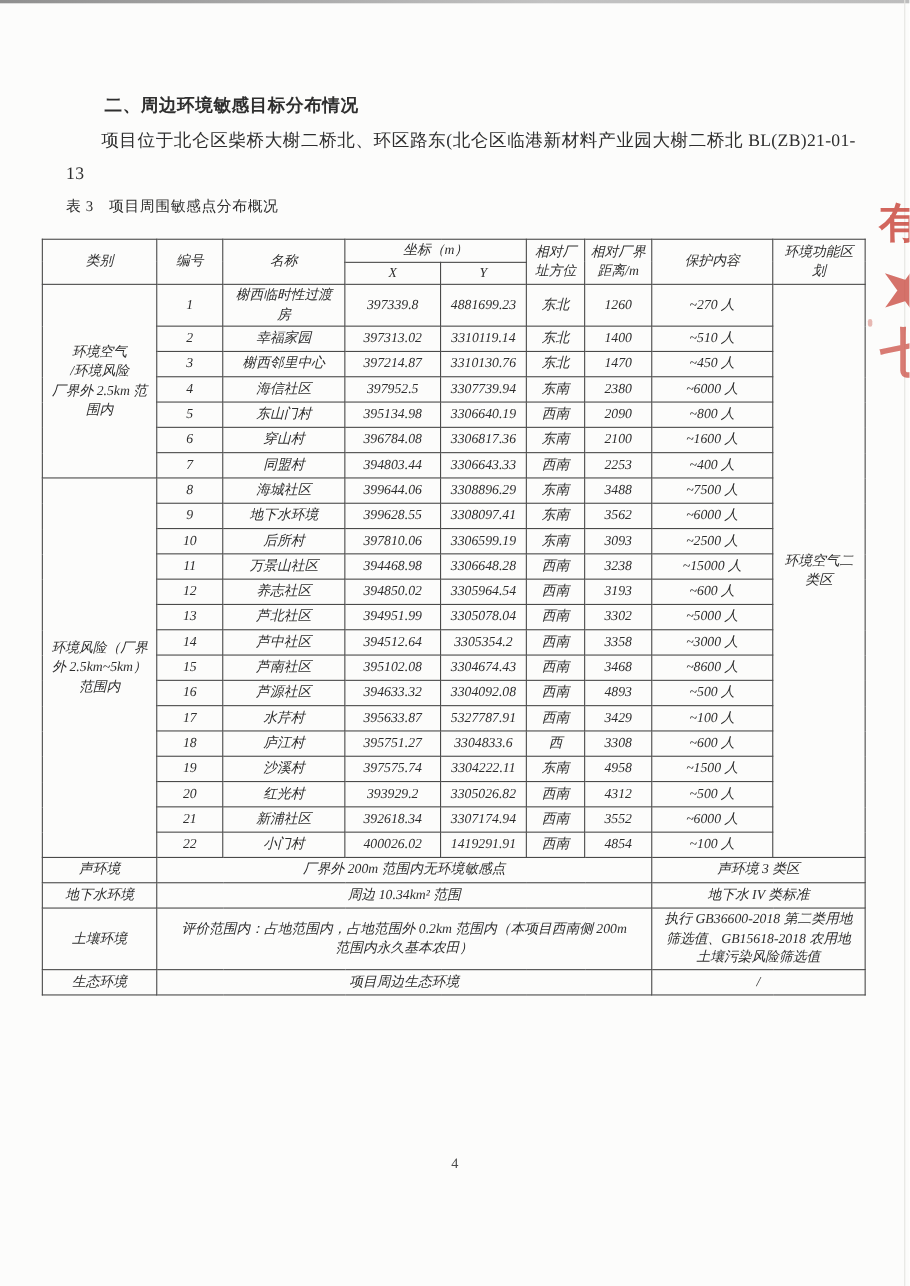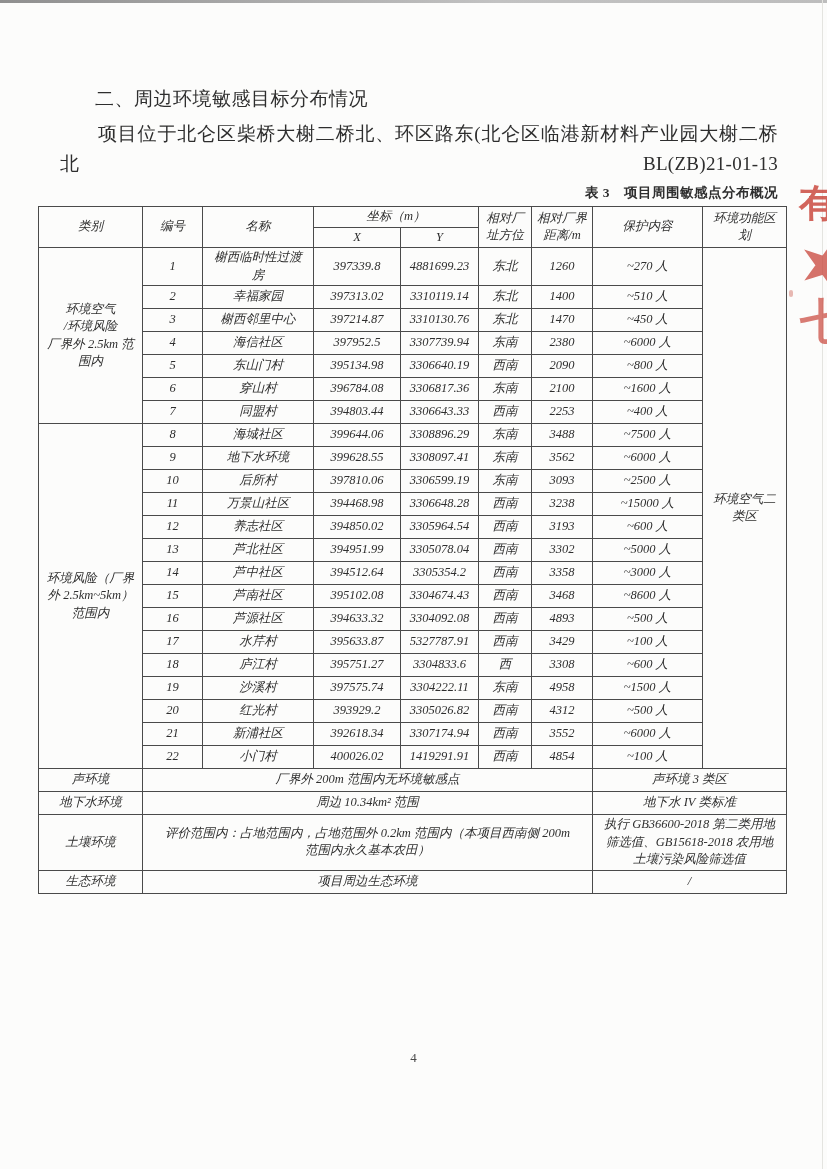--- a/index.html
+++ b/index.html
@@ -27,42 +27,42 @@
     width: 1px; height: 1169px;
     background: #e4e4e0;
   }
   .content {
     position: absolute;
     left: 60px;
     top: 86px;
     width: 718px;
   }
   .section-heading {
-    font-size: 19px;
-    font-weight: normal;
+    font-size: 16px;
+    font-weight: bold;
     margin-left: 35px;
     margin-bottom: 7px;
     letter-spacing: 0.5px;
   }
   .para-line {
-    font-size: 19px;
+    font-size: 16px;
     line-height: 30px;
     letter-spacing: 0.3px;
   }
   .para-line.first {
     text-indent: 2em;
     text-align: justify;
     text-align-last: justify;
   }
   .table-title {
-    text-align: right;
-    font-weight: bold;
+    text-align: left;
+    font-weight: normal;
     font-size: 13.5px;
     margin-top: 5px;
-    margin-bottom: 4px;
+    margin-bottom: 20px;
     letter-spacing: 0.5px;
   }
   table.sens {
     border-collapse: collapse;
     table-layout: fixed;
     width: 748px;
     margin-left: -22px;
     font-style: italic;
   }
   table.sens th, table.sens td {

